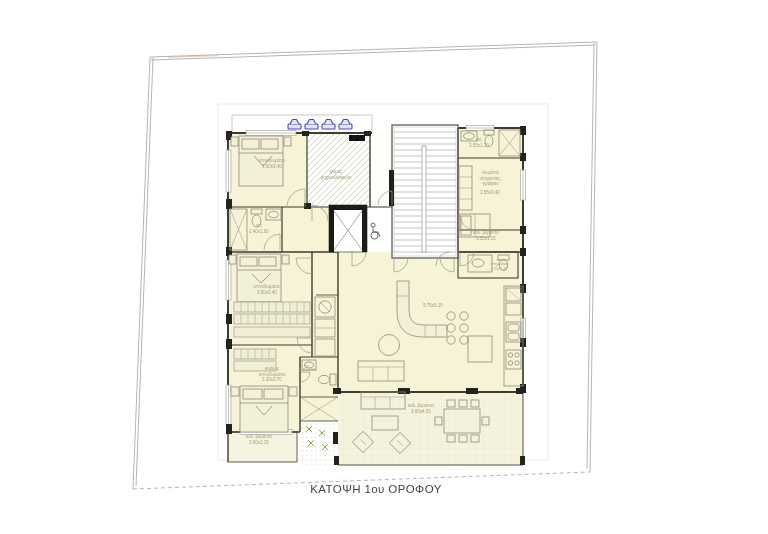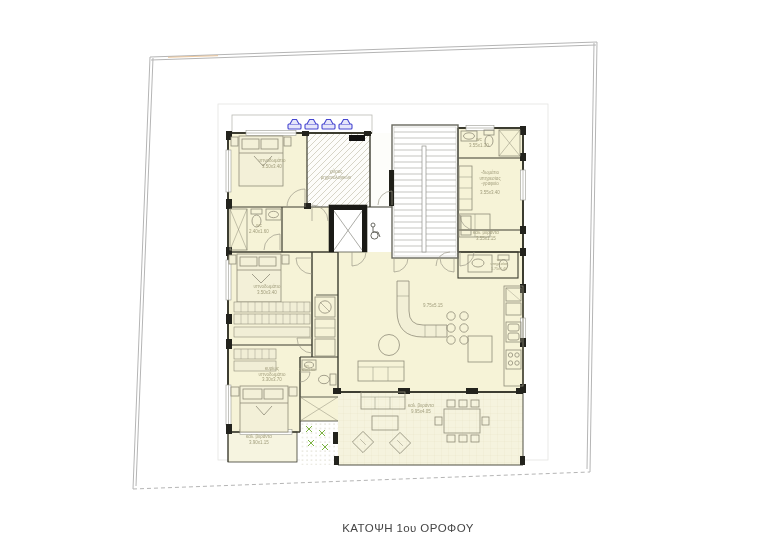--- a/index.html
+++ b/index.html
@@ -413,15 +413,15 @@
 </div>
 <div class="lbl" style="left:421px;top:409px;">
   <span>καλ. βεράντα</span>
       <span class="dim">9.95x4.05</span>
 </div>
 <div class="lbl" style="left:259px;top:440px;">
   <span>καλ. βεράντα</span>
       <span class="dim">3.90x1.15</span>
 </div>
 
-<div class="caption" style="left:376px;top:528px;margin-left:32px;">ΚΑΤΟΨΗ 1ου ΟΡΟΦΟΥ</div>
+<div class="caption" style="left:376px;top:489px;">ΚΑΤΟΨΗ 1ου ΟΡΟΦΟΥ</div>
 
 </div>
 
 </body></html>

